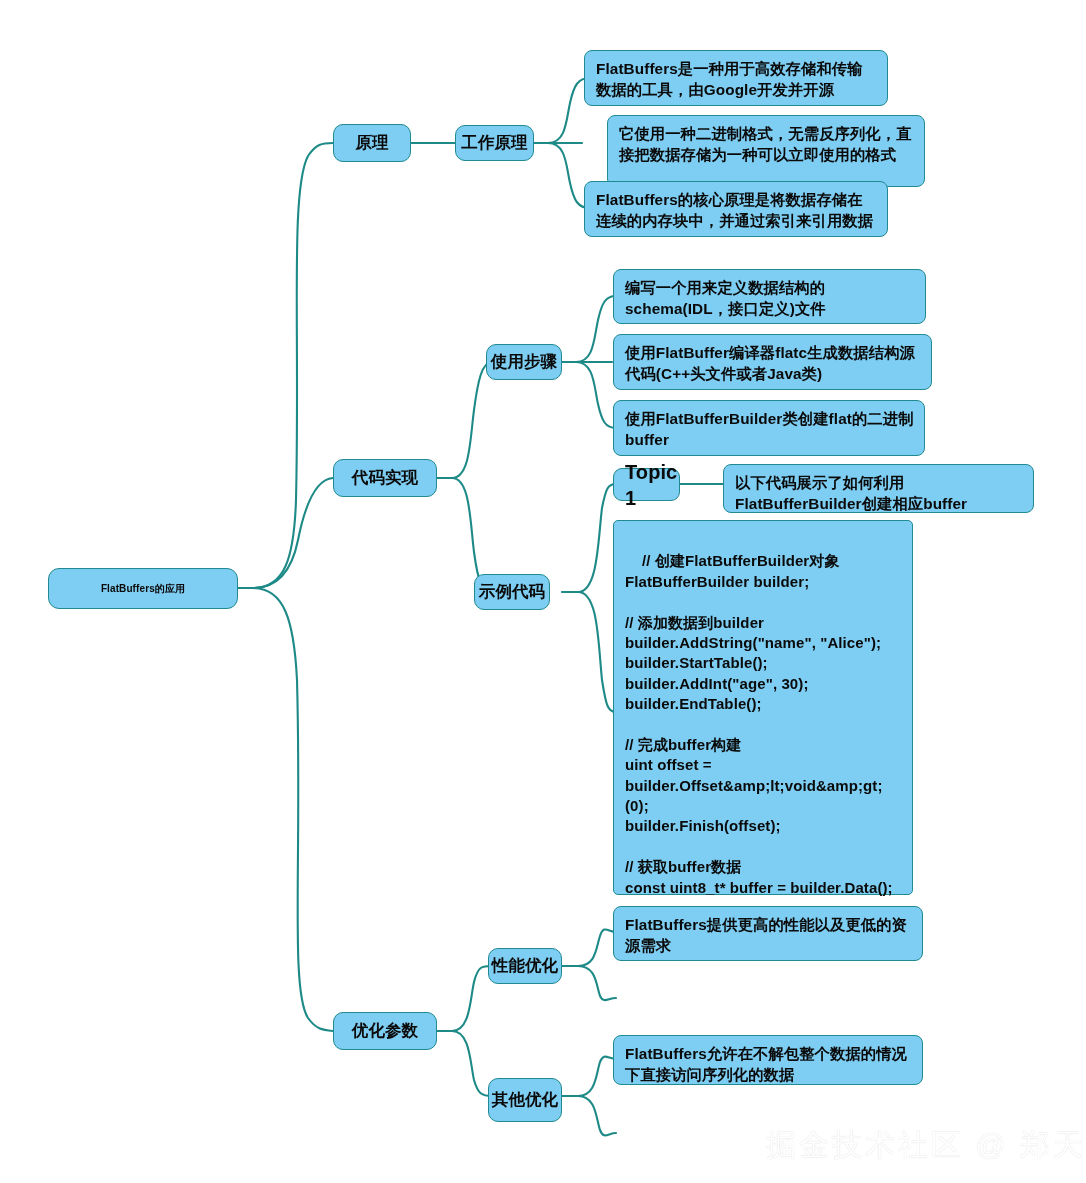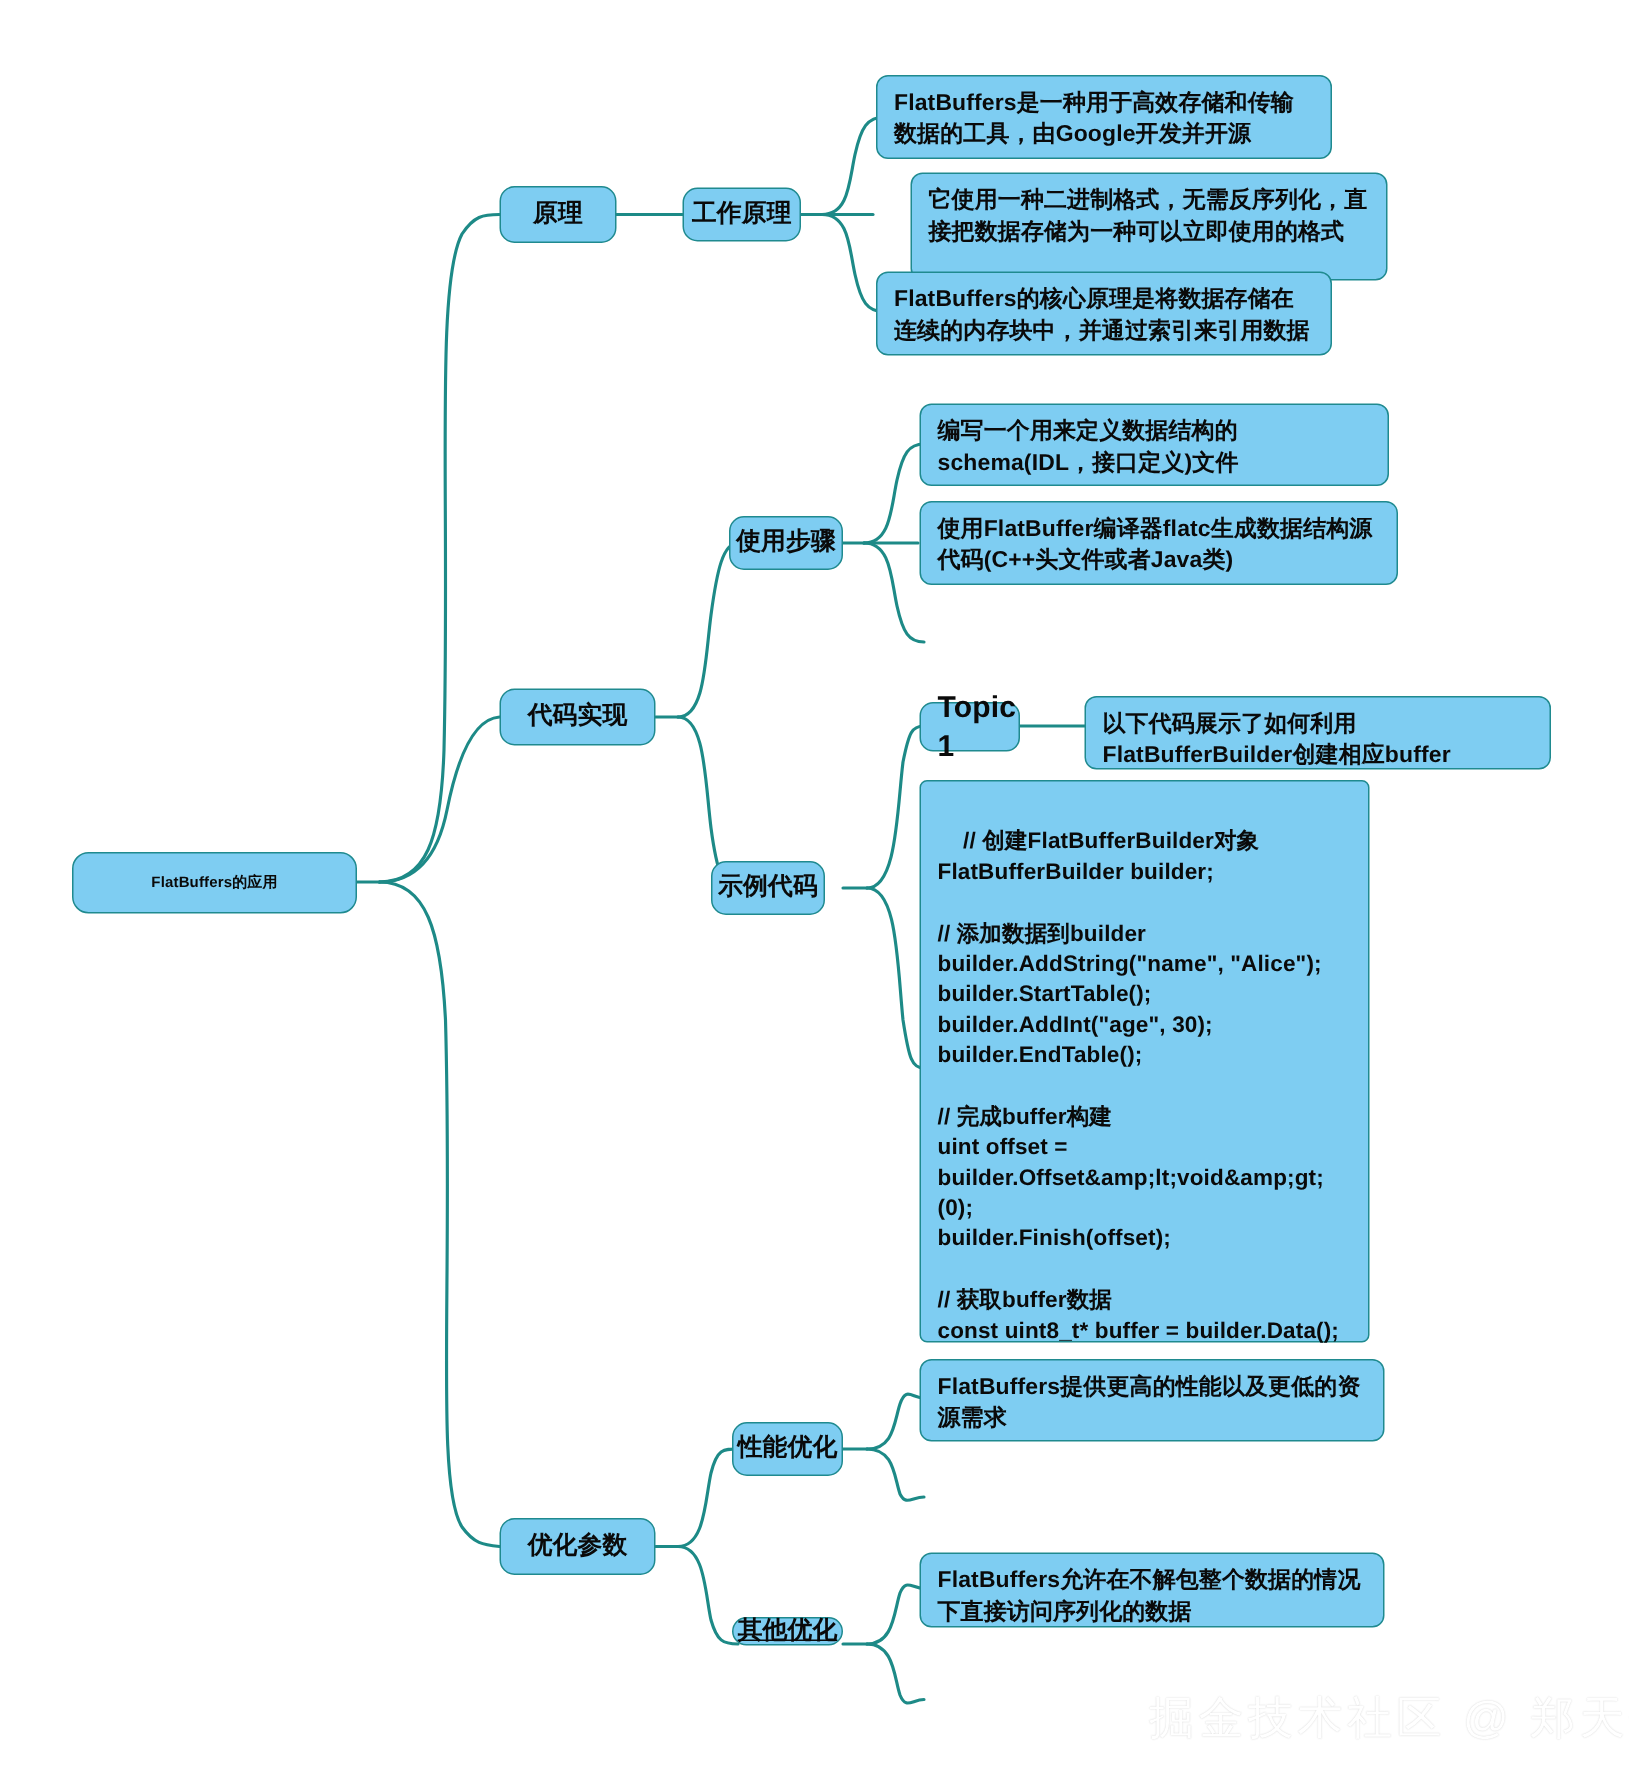--- a/index.html
+++ b/index.html
@@ -166,20 +166,23 @@
   <div class="node lvl2" style="left:486px;top:344px;width:76px;height:36px;">
     <span>使用步骤</span>
   </div>
 
   <div class="node leaf" style="left:613px;top:269px;width:313px;height:55px;">
     <span>编写一个用来定义数据结构的schema(IDL，接口定义)文件</span>
   </div>
   <div class="node leaf" style="left:613px;top:334px;width:319px;height:56px;">
     <span>使用FlatBuffer编译器flatc生成数据结构源代码(C++头文件或者Java类)</span>
   </div>
+  <div class="node leaf" style="left:613px;top:400px;width:312px;height:56px;">
+    <span>使用FlatBufferBuilder类创建flat的二进制buffer</span>
+  </div>
 
   <div class="node lvl2" style="left:474px;top:574px;width:76px;height:36px;">
     <span>示例代码</span>
   </div>
 
   <div class="node topic" style="left:613px;top:468px;width:67px;height:33px;">
     <span>Topic 1</span>
   </div>
 
   <div class="node leaf" style="left:723px;top:464px;width:311px;height:49px;">
@@ -210,21 +213,21 @@
   </div>
 
   <div class="node lvl2" style="left:488px;top:948px;width:74px;height:36px;">
     <span>性能优化</span>
   </div>
 
   <div class="node leaf" style="left:613px;top:906px;width:310px;height:55px;">
     <span>FlatBuffers提供更高的性能以及更低的资源需求</span>
   </div>
 
-  <div class="node lvl2" style="left:488px;top:1078px;width:74px;height:19px;text-decoration:underline;">
+  <div class="node lvl2" style="left:488px;top:1078px;width:74px;height:44px;">
     <span>其他优化</span>
   </div>
 
   <div class="node leaf" style="left:613px;top:1035px;width:310px;height:50px;">
     <span>FlatBuffers允许在不解包整个数据的情况下直接访问序列化的数据</span>
   </div>
 
   <div class="watermark" style="left:766px;top:1125px;">
     <span>掘金技术社区 @ 郑天佐</span>
   </div>

